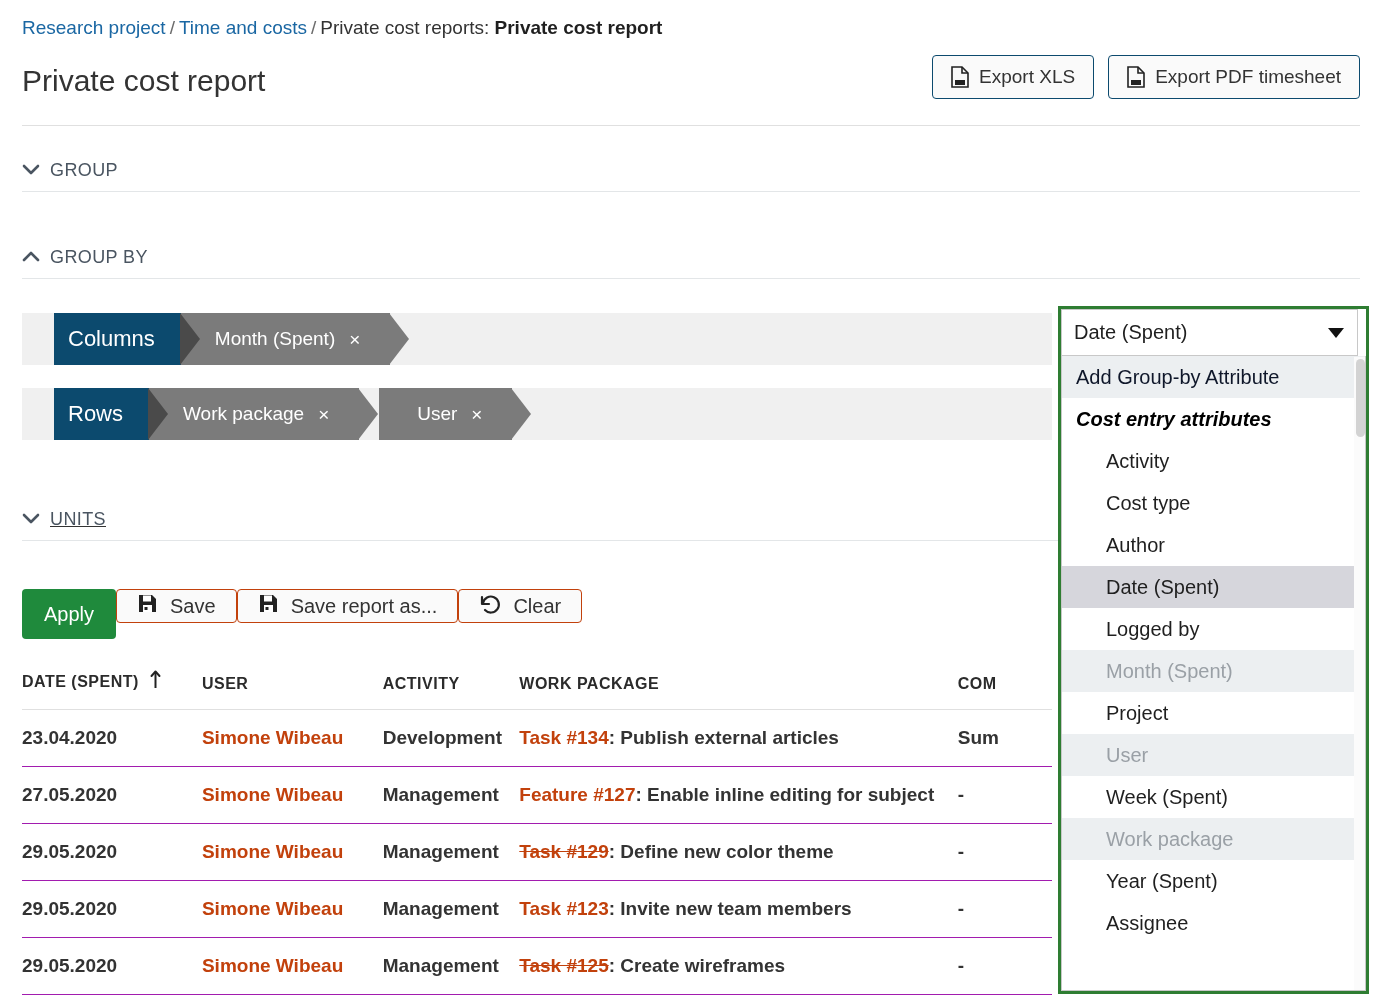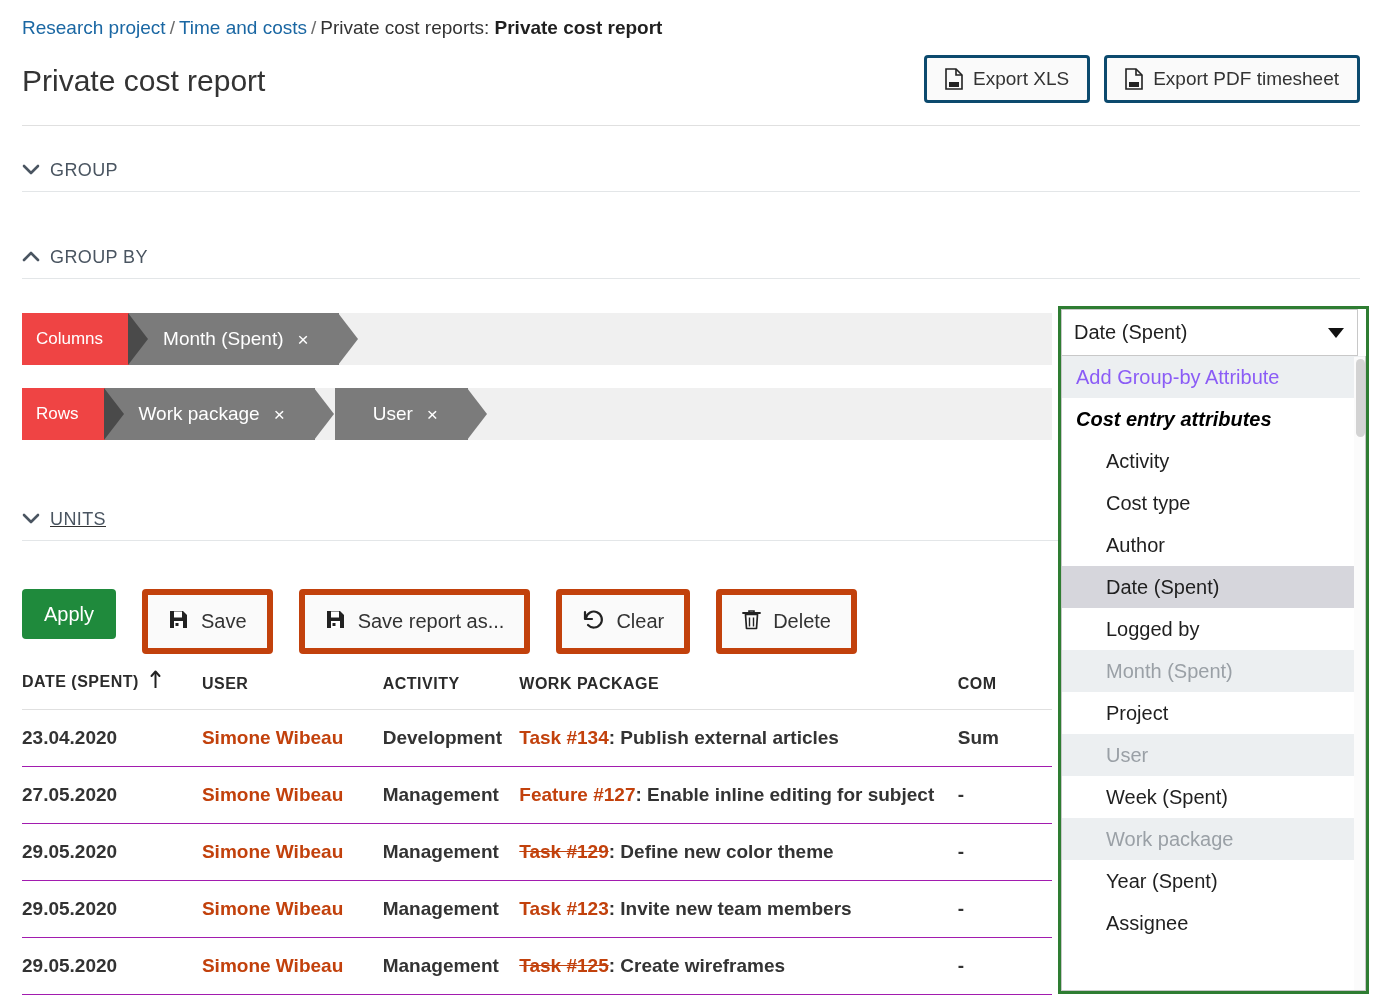--- a/index.html
+++ b/index.html
@@ -55,21 +55,21 @@
     right: 24px;
     top: 55px;
     display: flex;
     gap: 14px;
   }
   .btn {
     display: inline-flex;
     align-items: center;
     gap: 10px;
     background: #fafafa;
-    border: 3px solid #0c4a6e;
+    border: 1px solid #0c4a6e;
     border-radius: 4px;
     color: #333333;
     font-size: 19px;
     padding: 10px 18px;
     box-sizing: border-box;
     cursor: pointer;
     white-space: nowrap;
     font-family: "Liberation Sans", sans-serif;
   }
   .doc-ico {
@@ -117,29 +117,30 @@
   .gb-row {
     position: absolute;
     left: 22px;
     height: 52px;
     background: #f0f0f0;
     display: flex;
     align-items: stretch;
     overflow: hidden;
   }
   .gb-label {
-    background: #ef4444;
+    background: #0c4a6e;
     color: #ffffff;
-    font-size: 17px;
+    font-size: 22px;
     display: flex;
     align-items: center;
     padding-left: 14px;
     padding-right: 26px;
     position: relative;
     z-index: 3;
+    margin-left: 32px;
   }
   .gb-label::after {
     content: "";
     position: absolute;
     right: -19px;
     top: 0;
     width: 0; height: 0;
     border-top: 26px solid transparent;
     border-bottom: 26px solid transparent;
     border-left: 20px solid #4a4a4a;
@@ -174,41 +175,40 @@
   }
   .gb-chip.c2 { margin-left: 20px; padding-left: 38px; }
 
   
   .actions {
     position: absolute;
     left: 22px;
     top: 589px;
     display: flex;
     align-items: stretch;
-    gap: 26px;
   }
   .btn-apply {
     background: #1f8a3c;
     color: #ffffff;
     border: none;
     border-radius: 4px;
     font-size: 20px;
     padding: 0 22px;
     height: 50px;
     cursor: pointer;
     font-family: "Liberation Sans", sans-serif;
   }
   .btn-sec {
     display: inline-flex;
     align-items: center;
     gap: 12px;
     background: #fafafa;
-    border: 6px solid #c2410c;
+    border: 1px solid #c2410c;
     border-radius: 4px;
-    height: 65px;
+    height: 34px;
     padding: 0 20px;
     font-size: 20px;
     color: #333333;
     cursor: pointer;
     white-space: nowrap;
     font-family: "Liberation Sans", sans-serif;
     box-sizing: border-box;
   }
 
   
@@ -312,21 +312,21 @@
     color: #000000;
     cursor: default;
   }
   .opt.disabled {
     color: #9aa0a6;
     background: #eceff1;
     cursor: default;
   }
   .opt.placeholder {
     padding-left: 14px;
-    color: #8b5cf6;
+    color: #0f172a;
     background: #eceff1;
     cursor: default;
   }
   .opt.selected { background: #d6d6dc; }
   .dd-scroll {
     position: absolute;
     right: 1px;
     top: 48px;
     width: 11px;
     height: 633px;
@@ -462,31 +462,20 @@
   <button class="btn-sec">
     <span>
       <svg width="22" height="20" viewBox="0 0 22 20">
         <path d="M4 9a8 8 0 1 1 2 7" fill="none" stroke="#222" stroke-width="2.2" stroke-linecap="round"></path>
         <path d="M3 3v7h7" fill="none" stroke="#222" stroke-width="2.2" stroke-linecap="round" stroke-linejoin="round"></path>
       </svg>
     </span>
     <span>Clear</span>
   </button>
 
-  <button class="btn-sec">
-    <span>
-      <svg width="19" height="21" viewBox="0 0 19 21">
-        <path d="M1 4h17" stroke="#222" stroke-width="1.8" stroke-linecap="round"></path>
-        <path d="M7 4V2h5v2" fill="none" stroke="#222" stroke-width="1.6"></path>
-        <path d="M3.5 5.5h12l-1 14h-10z" fill="none" stroke="#222" stroke-width="1.7" stroke-linejoin="round"></path>
-        <path d="M7.5 8.5v9M11.5 8.5v9" stroke="#222" stroke-width="1.4"></path>
-      </svg>
-    </span>
-    <span>Delete</span>
-  </button>
 </div>
 
 <table class="tbl">
   <thead>
     <tr>
       <th class="c-date">
         <span>DATE (SPENT)</span>
         <span class="sort-ico">
           <svg width="11" height="19" viewBox="0 0 11 19">
             <path d="M5.5 18V2" stroke="#222" stroke-width="2"></path>

